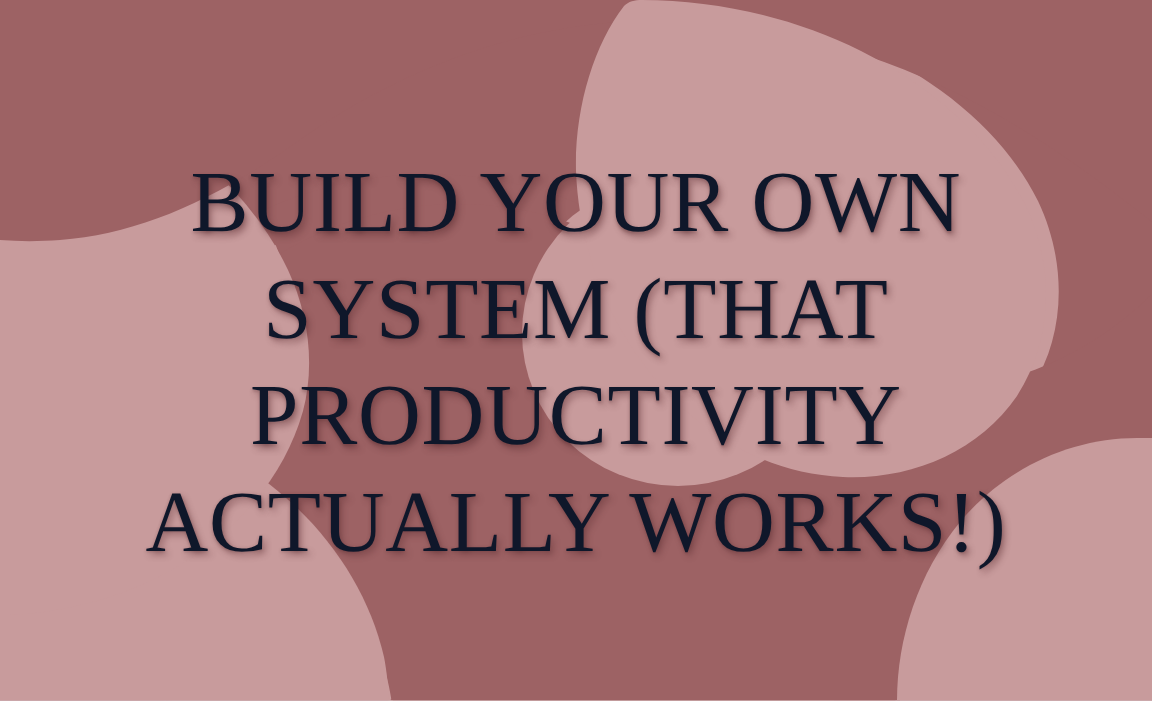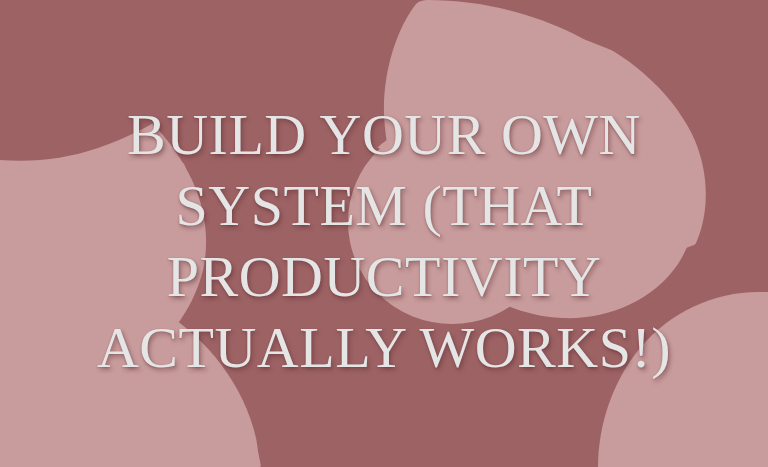--- a/index.html
+++ b/index.html
@@ -37,21 +37,21 @@
     align-items: center;
     justify-content: center;
     padding-top: 14px;
     box-sizing: border-box;
     z-index: 5;
     pointer-events: none;
   }
 
   .title-line {
     display: block;
-    color: #e5e5e5;
+    color: #0f172a;
     font-family: "Liberation Serif", "DejaVu Serif", serif;
     font-weight: 400;
     font-size: 58px;
     line-height: 71px;
     letter-spacing: 0.5px;
     text-align: center;
     white-space: nowrap;
     text-shadow:
       2px 3px 4px rgba(90, 45, 48, 0.45),
       0 1px 2px rgba(90, 45, 48, 0.35);

